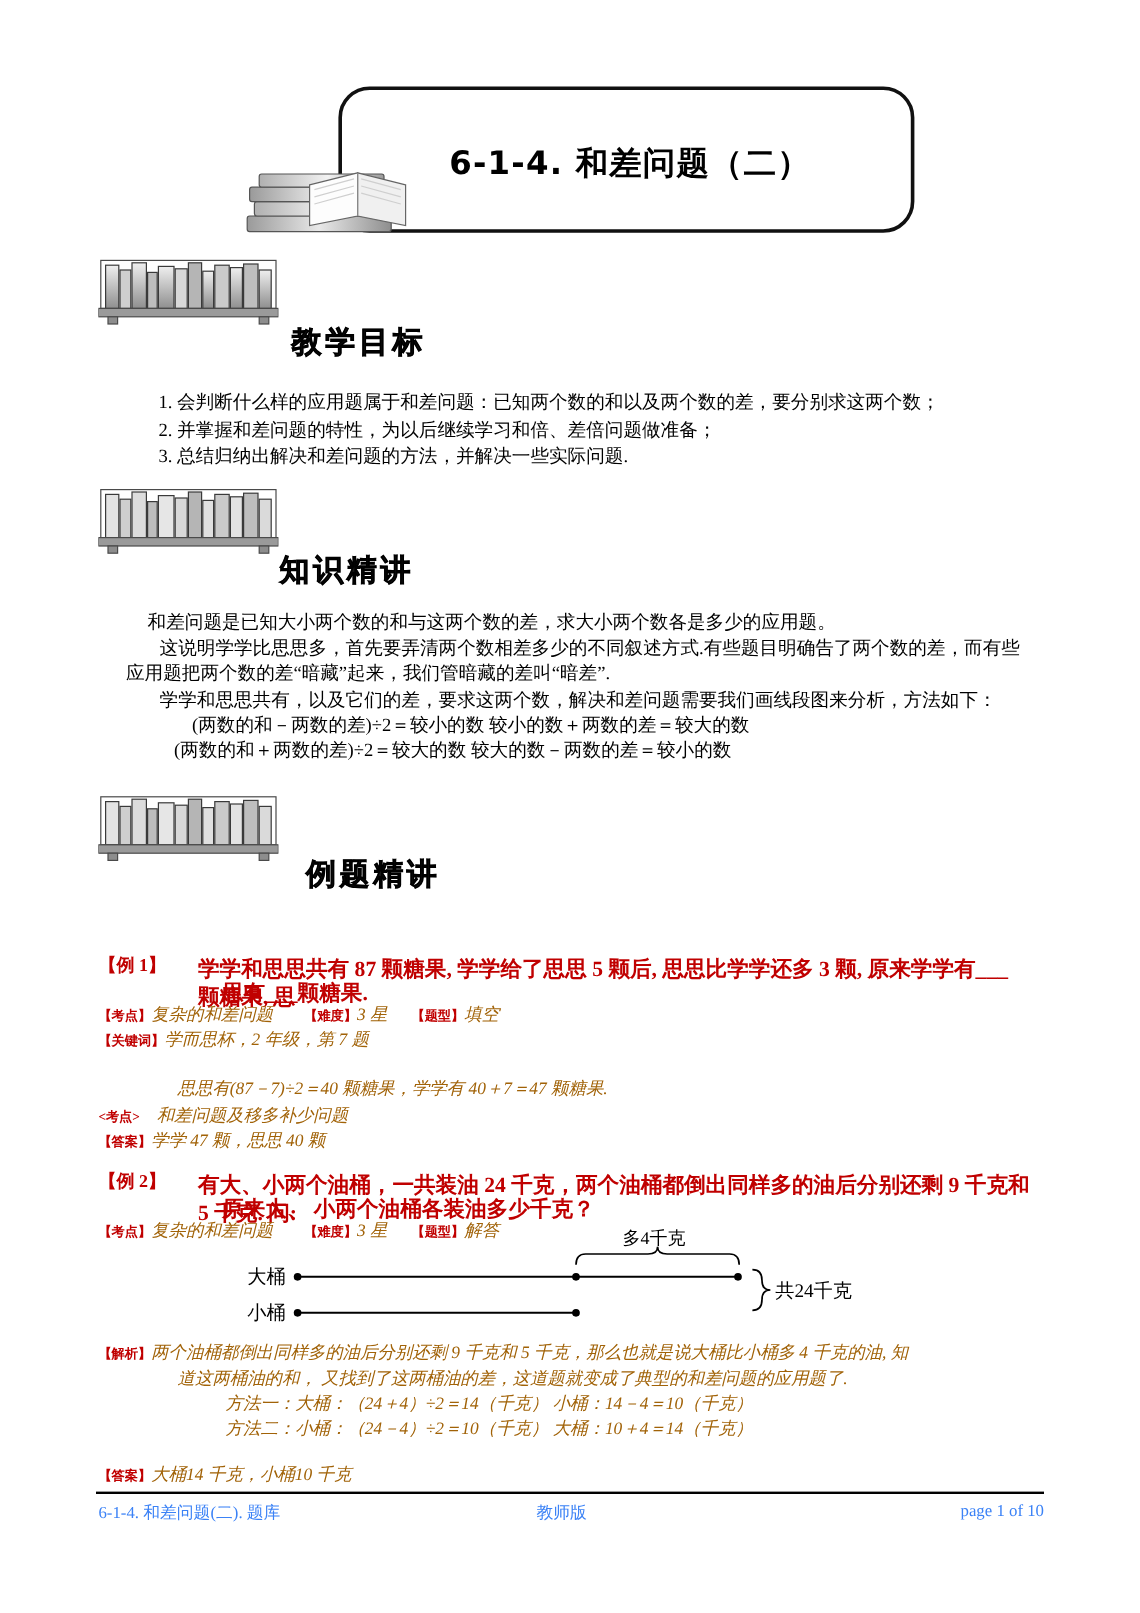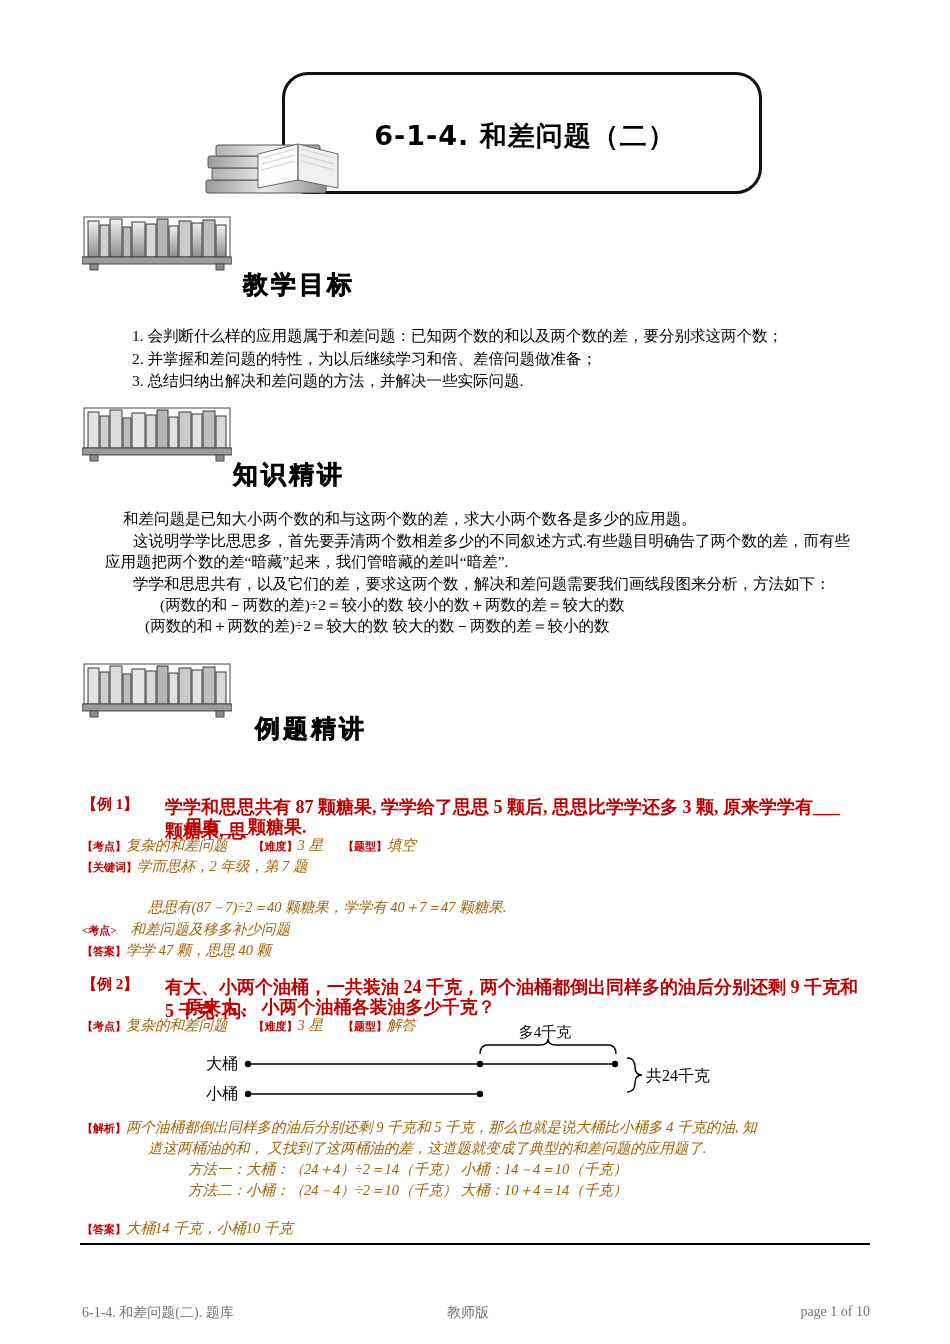--- a/index.html
+++ b/index.html
@@ -131,23 +131,23 @@
   .footer-rule {
     position: absolute;
     left: 80px;
     top: 1243px;
     width: 790px;
     height: 0;
     border-top: 2px solid #000;
   }
   .footer {
     position: absolute;
-    top: 1304px;
+    top: 1252px;
     font-size: 14px;
-    color: #737373;
+    color: #3b82f6;
   }
   .footer-left { left: 82px; }
   .footer-center { left: 447px; }
   .footer-right { right: 80px; }
 </style>
 </head>
 <body>
 
 <div class="page">
 

